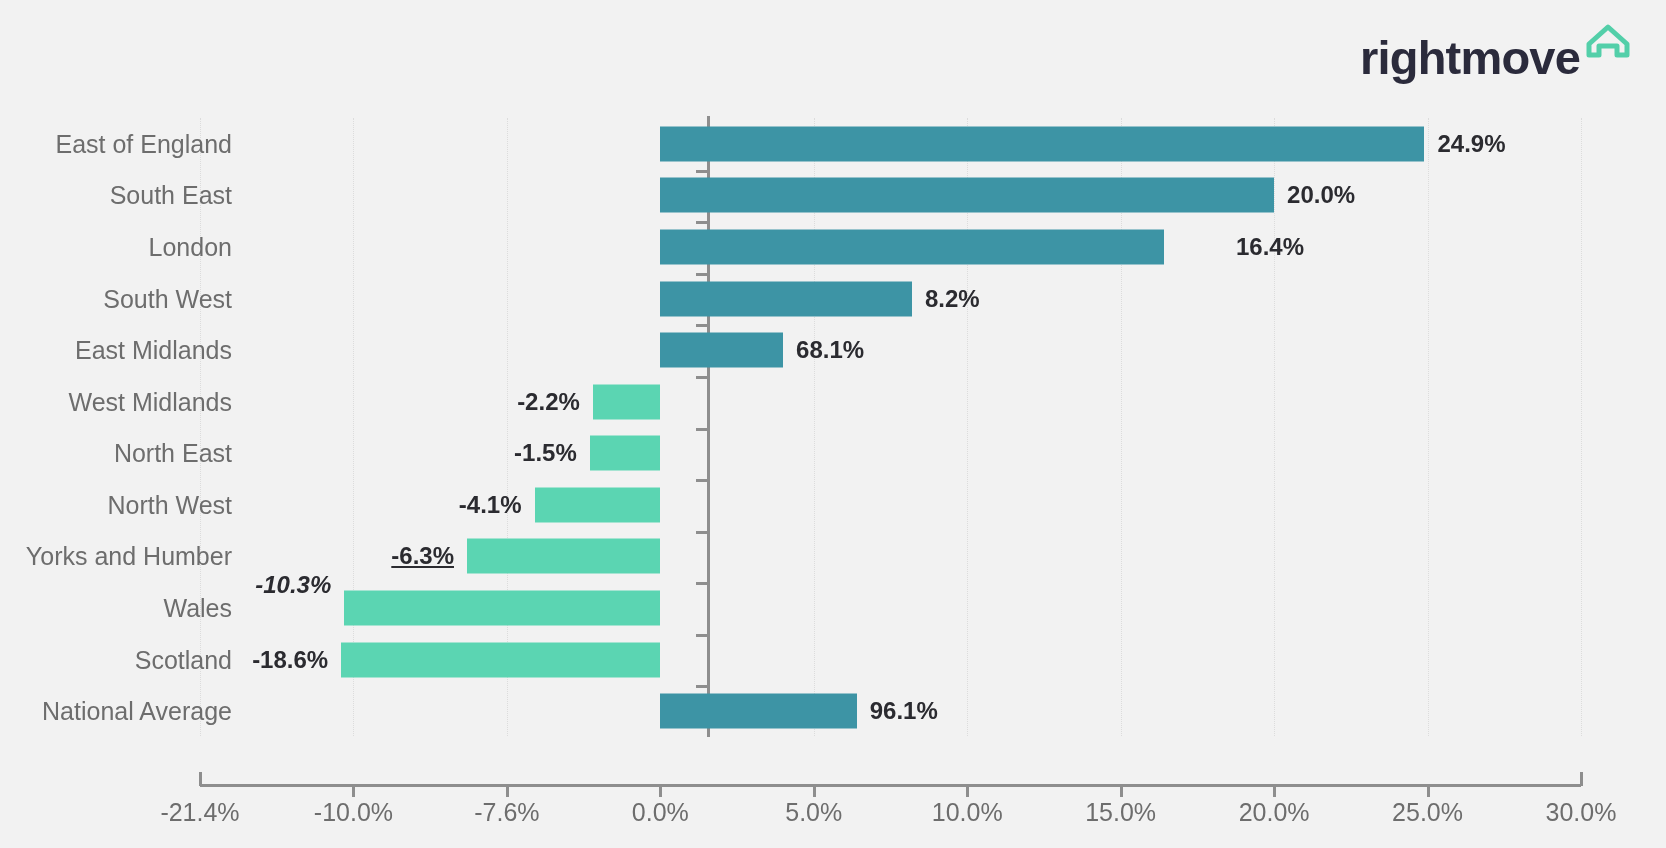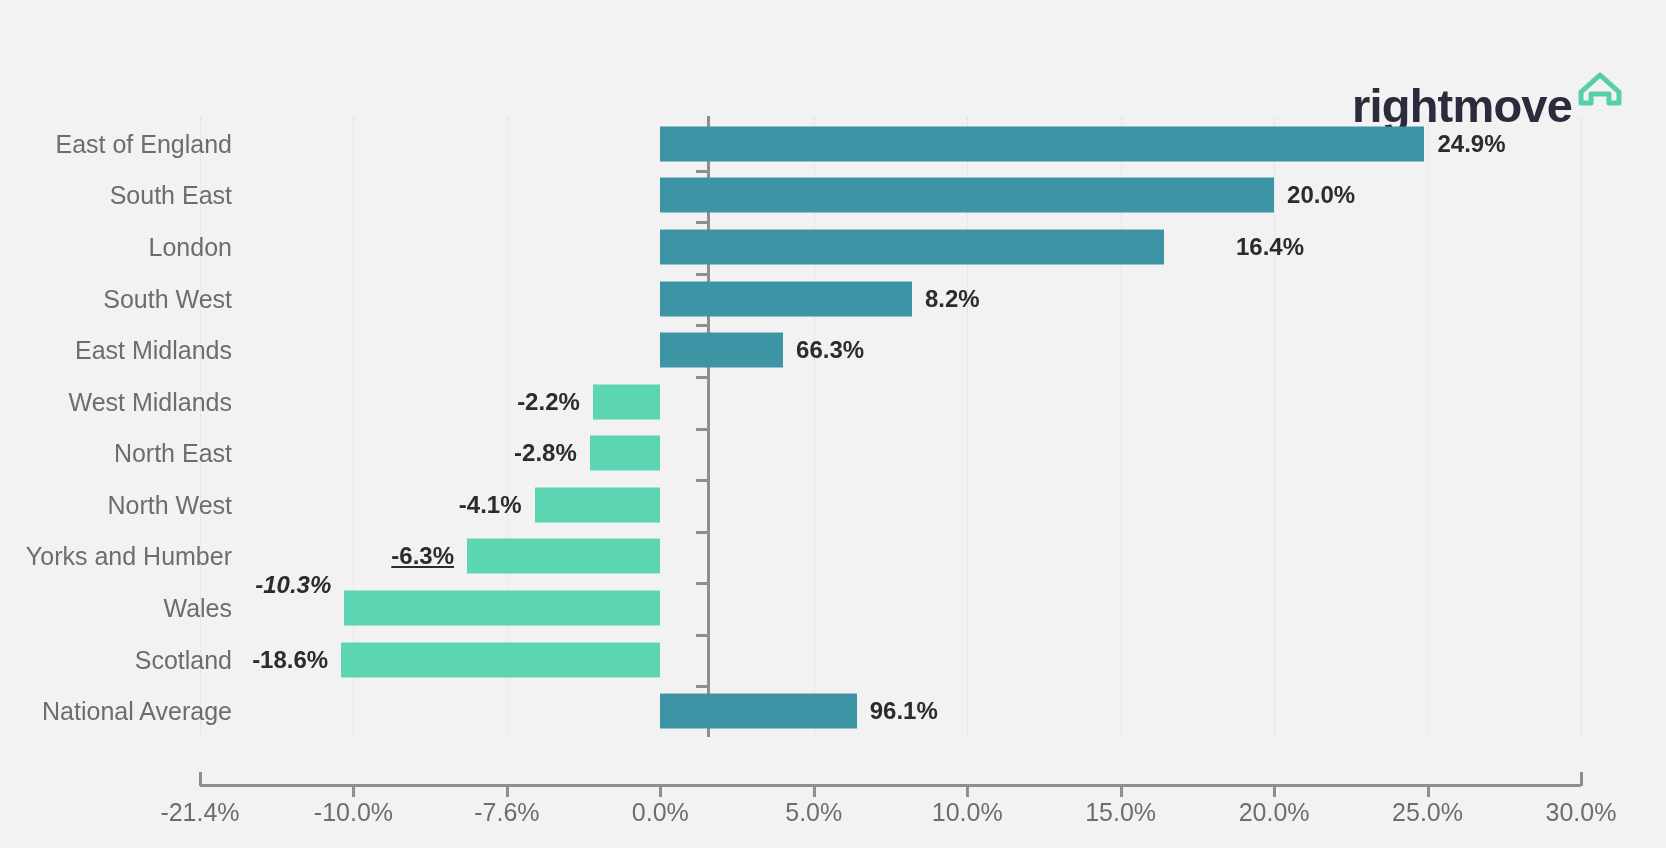--- a/index.html
+++ b/index.html
@@ -11,25 +11,24 @@
   }
   #page {
     position: relative;
     width: 1666px; height: 848px;
     background: #f2f2f2;
   }
 
   
   #logo {
     position: absolute;
-    right: 44px; top: 24px;
+    right: 36px; top: 24px;
     display: flex;
     align-items: flex-end;
     gap: 6px;
-    margin-top: 48px;
   }
   #logo-text {
     font-size: 47px;
     font-weight: bold;
     letter-spacing: -0.8px;
     color: #2b2b3c;
     line-height: 1;
   }
   #logo-house { margin-bottom: 19px; }
 
@@ -185,25 +184,25 @@
     <div id="bars">
         <div class="bar pos" style="top: 143.792px; left: 660.333px; width: 764.153px; background: rgb(61, 148, 165);"></div>
         <div class="barlabel" style="top: 143.792px; left: 1437.49px;">24.9%</div>
         <div class="bar pos" style="top: 195.375px; left: 660.333px; width: 613.778px; background: rgb(61, 148, 165);"></div>
         <div class="barlabel" style="top: 195.375px; left: 1287.11px;">20.0%</div>
         <div class="bar pos" style="top: 246.958px; left: 660.333px; width: 503.298px; background: rgb(61, 148, 165);"></div>
         <div class="barlabel" style="top: 246.958px; left: 1236px;">16.4%</div>
         <div class="bar pos" style="top: 298.542px; left: 660.333px; width: 251.649px; background: rgb(61, 148, 165);"></div>
         <div class="barlabel" style="top: 298.542px; left: 924.982px;">8.2%</div>
         <div class="bar pos" style="top: 350.125px; left: 660.333px; width: 122.756px; background: rgb(61, 148, 165);"></div>
-        <div class="barlabel" style="top: 350.125px; left: 796.089px;">66.3%</div>
+        <div class="barlabel" style="top: 350.125px; left: 796.089px;">68.1%</div>
         <div class="bar neg" style="top: 401.708px; left: 592.818px; width: 67.5156px; background: rgb(91, 213, 178);"></div>
         <div class="barlabel" style="top: 401.708px; right: 1086.18px;">-2.2%</div>
         <div class="bar neg" style="top: 453.292px; left: 589.749px; width: 70.5844px; background: rgb(91, 213, 178);"></div>
-        <div class="barlabel" style="top: 453.292px; right: 1089.25px;">-2.8%</div>
+        <div class="barlabel" style="top: 453.292px; right: 1089.25px;">-1.5%</div>
         <div class="bar neg" style="top: 504.875px; left: 534.509px; width: 125.824px; background: rgb(91, 213, 178);"></div>
         <div class="barlabel" style="top: 504.875px; right: 1144.49px;">-4.1%</div>
         <div class="bar neg" style="top: 556.458px; left: 466.993px; width: 193.34px; background: rgb(91, 213, 178);"></div>
         <div class="barlabel" style="top: 556.458px; right: 1212.01px; text-decoration: underline;">-6.3%</div>
         <div class="bar neg" style="top: 608.042px; left: 344.238px; width: 316.096px; background: rgb(91, 213, 178);"></div>
         <div class="barlabel" style="top: 585px; right: 1334.76px; font-style: italic;">-10.3%</div>
         <div class="bar neg" style="top: 659.625px; left: 341.169px; width: 319.164px; background: rgb(91, 213, 178);"></div>
         <div class="barlabel" style="top: 659.625px; right: 1337.83px;">-18.6%</div>
         <div class="bar pos" style="top: 711.208px; left: 660.333px; width: 196.409px; background: rgb(61, 148, 165);"></div>
         <div class="barlabel" style="top: 711.208px; left: 869.742px;">96.1%</div>

